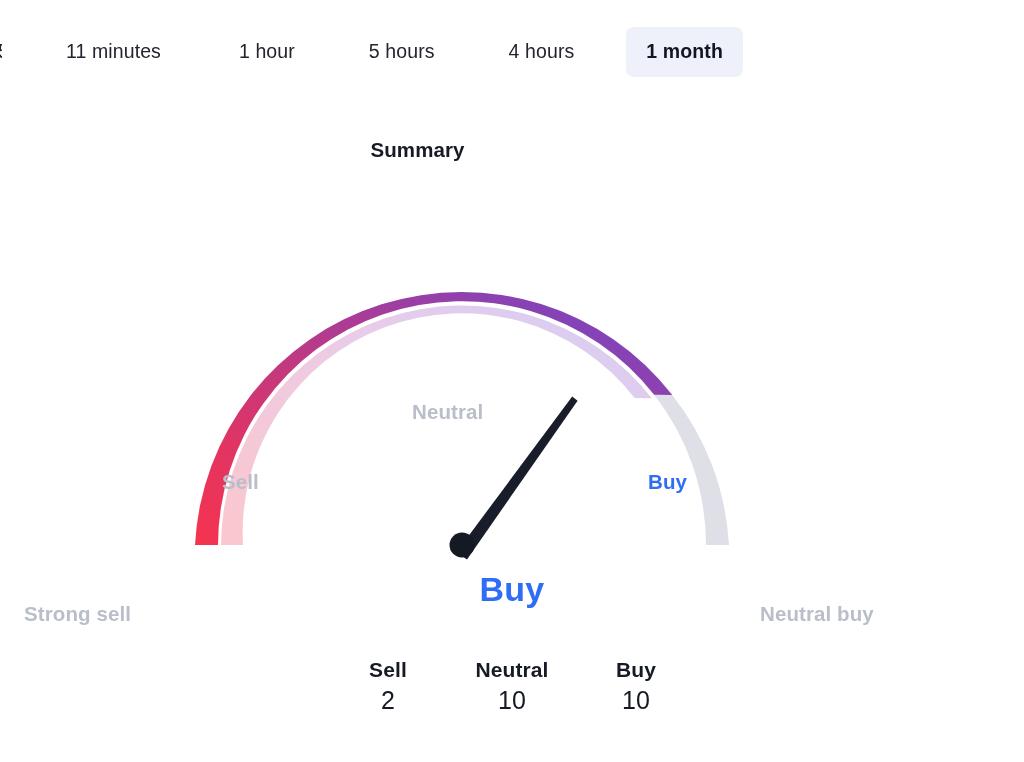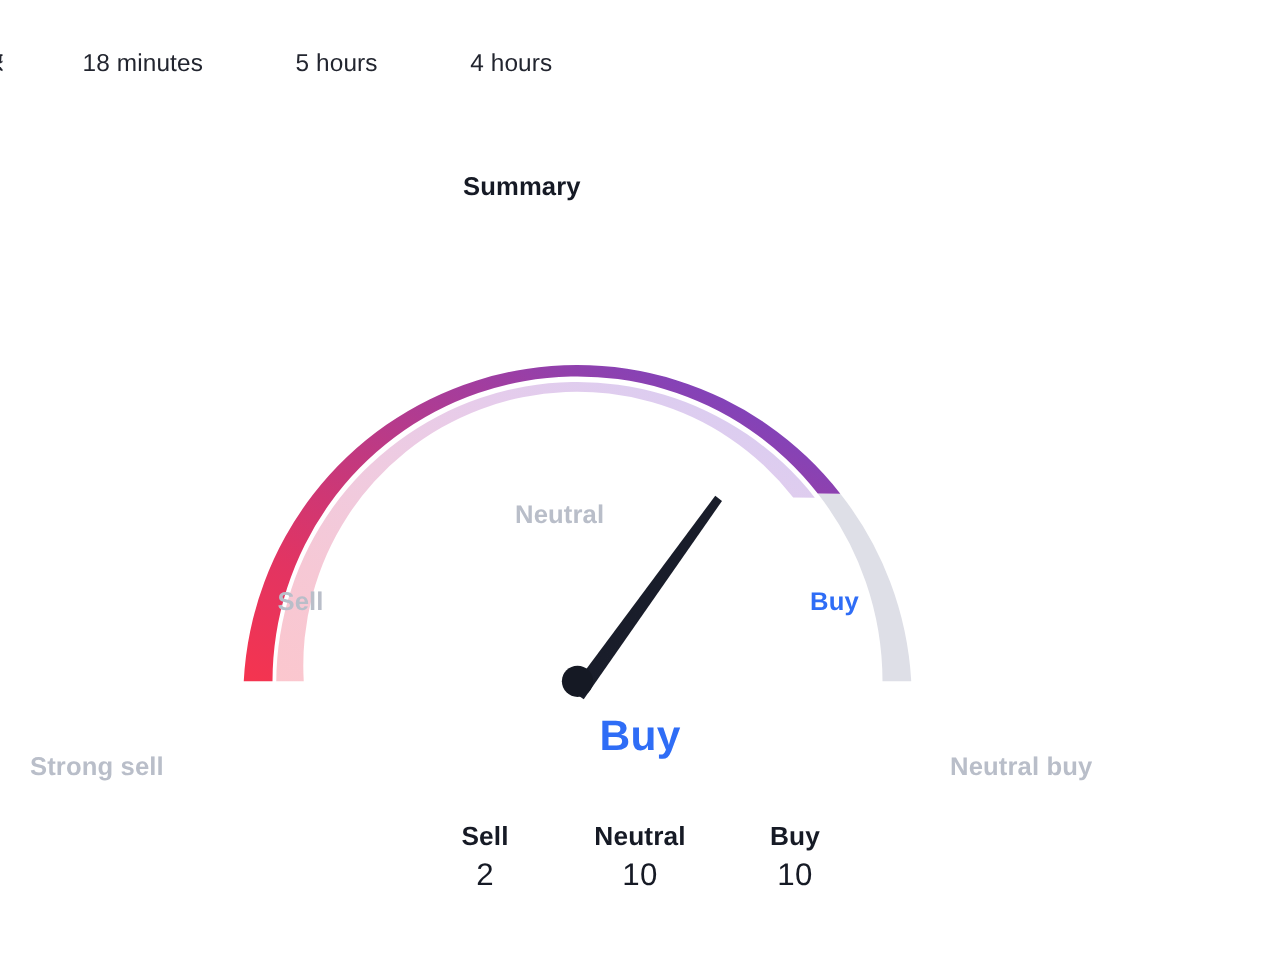--- a/index.html
+++ b/index.html
@@ -143,23 +143,25 @@
     color: #161a25;
     line-height: 1.5;
     letter-spacing: 0.2px;
   }
 </style>
 </head>
 <body>
 
 <div id="timeframe-tabs">
   <div class="tab truncated">5 minutes</div>
-  <div class="tab" style="margin-left:44px">18 minutes</div>
+  <div class="tab" style="margin-left:44px">11 minutes</div>
+  <div class="tab" style="margin-left:38px">1 hour</div>
   <div class="tab" style="margin-left:34px">5 hours</div>
   <div class="tab" style="margin-left:34px">4 hours</div>
+  <div class="tab active" style="margin-left:32px">1 month</div>
 </div>
 
 <div id="summary-title">Summary</div>
 
 <div id="gauge-block">
 
   <svg id="gauge-svg" width="1024" height="400" viewBox="0 0 1024 400">
     <defs>
 
       <linearGradient id="arcGrad" x1="0" y1="1" x2="1" y2="0" gradientUnits="objectBoundingBox">

